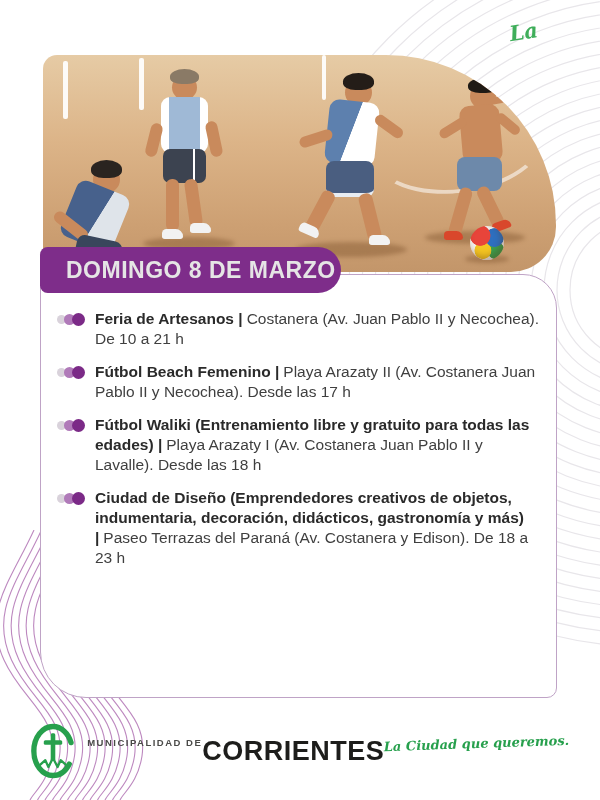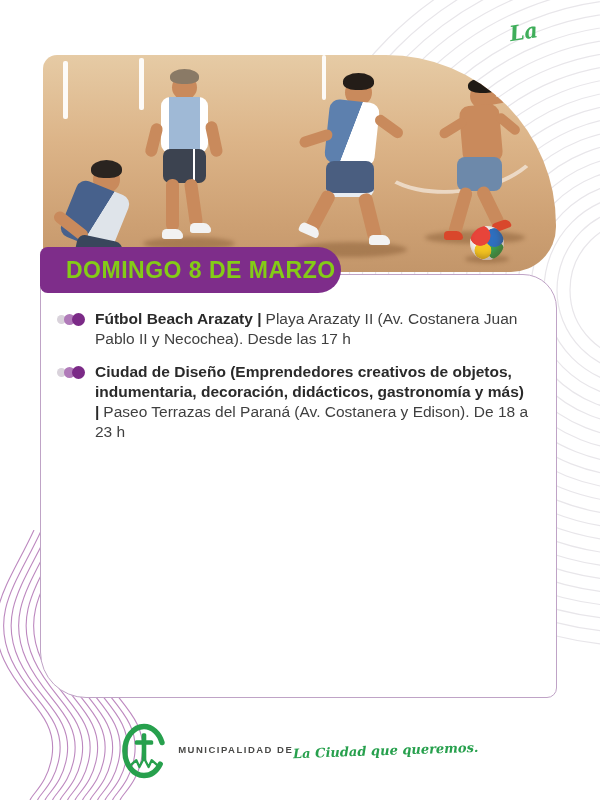--- a/index.html
+++ b/index.html
@@ -38,21 +38,21 @@
             radial-gradient(circle at 30% 28%, #e8443a 0 29%, transparent 31%),
             radial-gradient(circle at 72% 34%, #2e6fbf 0 27%, transparent 29%),
             radial-gradient(circle at 38% 72%, #f4c522 0 25%, transparent 27%),
             radial-gradient(circle at 76% 72%, #3aa14e 0 23%, transparent 25%),
             #f3f1ee;
           box-shadow: inset -3px -4px 6px rgba(90,50,20,.35); }
   
   .banner { position:absolute; left:40px; top:247px; width:301px; height:46px;
             background:#7e2d8a; border-radius:8px 24px 24px 8px; z-index:5;
             display:flex; align-items:center; padding-left:26px; }
-  .banner span { color:#84cc16; font-size:23px; font-weight:700; letter-spacing:.5px; }
+  .banner span { color:#e5e5e5; font-size:23px; font-weight:700; letter-spacing:.5px; }
   
   .panel { position:absolute; left:40px; top:274px; width:517px; height:424px;
            background:#ffffff; border:1.5px solid #bfa3c6;
            border-radius:12px 34px 10px 46px; z-index:3;
            padding:34px 14px 0 14px; }
   .event { display:flex; margin-bottom:13px; }
   .dots { width:40px; flex:0 0 40px; padding-top:4px; position:relative; }
   .dot { position:absolute; border-radius:50%; }
   .dot1 { left:2px;  top:6px; width:9px;  height:9px;  background:#d9d2db; }
   .dot2 { left:9px;  top:5px; width:11px; height:11px; background:#b07ab9; }
@@ -189,31 +189,47 @@
 
     <div class="ball"></div>
   </div>
 
   <div class="banner">
     <span>DOMINGO 8 DE MARZO</span>
   </div>
 
   <div class="panel">
 
-
-    <div class="event">
-      <span class="dots">
-          <span class="dot dot1"></span>
-          <span class="dot dot2"></span>
-          <span class="dot dot3"></span>
-        </span>
-      <p class="etxt"><b>Fútbol Beach Arazaty |</b><span>Playa Arazaty II (Av. Costanera Juan Pablo II y Necochea). Desde las 17 h</span></p>
-    </div>
-
-
+    <div class="event">
+      <span class="dots">
+          <span class="dot dot1"></span>
+          <span class="dot dot2"></span>
+          <span class="dot dot3"></span>
+        </span>
+      <p class="etxt"><b>Feria de Artesanos |</b><span>Costanera (Av. Juan Pablo II y Necochea). De 10 a 21 h</span></p>
+    </div>
+
+    <div class="event">
+      <span class="dots">
+          <span class="dot dot1"></span>
+          <span class="dot dot2"></span>
+          <span class="dot dot3"></span>
+        </span>
+      <p class="etxt"><b>Fútbol Beach Femenino |</b><span>Playa Arazaty II (Av. Costanera Juan Pablo II y Necochea). Desde las 17 h</span></p>
+    </div>
+
+
+    <div class="event">
+      <span class="dots">
+          <span class="dot dot1"></span>
+          <span class="dot dot2"></span>
+          <span class="dot dot3"></span>
+        </span>
+      <p class="etxt"><b>Fútbol Waliki (Entrenamiento libre y gratuito para todas las edades) |</b><span>Playa Arazaty I (Av. Costanera Juan Pablo II y Lavalle). Desde las 18 h</span></p>
+    </div>
 
     <div class="event">
       <span class="dots">
           <span class="dot dot1"></span>
           <span class="dot dot2"></span>
           <span class="dot dot3"></span>
         </span>
       <p class="etxt"><b>Ciudad de Diseño (Emprendedores creativos de objetos, indumentaria, decoración, didácticos, gastronomía y más) |</b><span>Paseo Terrazas del Paraná (Av. Costanera y Edison). De 18 a 23 h</span></p>
     </div>
 
@@ -222,17 +238,18 @@
 
   <div class="footer">
     <svg width="46" height="58" viewBox="0 0 60 74">
       <ellipse cx="30" cy="37" rx="25" ry="32" fill="none" stroke="#27a04d" stroke-width="7" stroke-dasharray="150 35" stroke-dashoffset="167.5" stroke-linecap="round"></ellipse>
       <rect x="27" y="14" width="6" height="36" rx="2" fill="#27a04d"></rect>
       <rect x="18" y="23" width="24" height="6" rx="2" fill="#27a04d"></rect>
       <path d="M12 56 L20 49 L24 58 L30 46 L36 58 L40 49 L48 56" fill="none" stroke="#27a04d" stroke-width="3" stroke-linejoin="round"></path>
     </svg>
     <div class="f-text">
       <span class="f-line1">MUNICIPALIDAD DE</span>
+      <span class="f-line2">CORRIENTES</span>
       <span class="f-tag">La Ciudad que queremos.</span>
     </div>
   </div>
 
 </div>
 
 </body></html>

